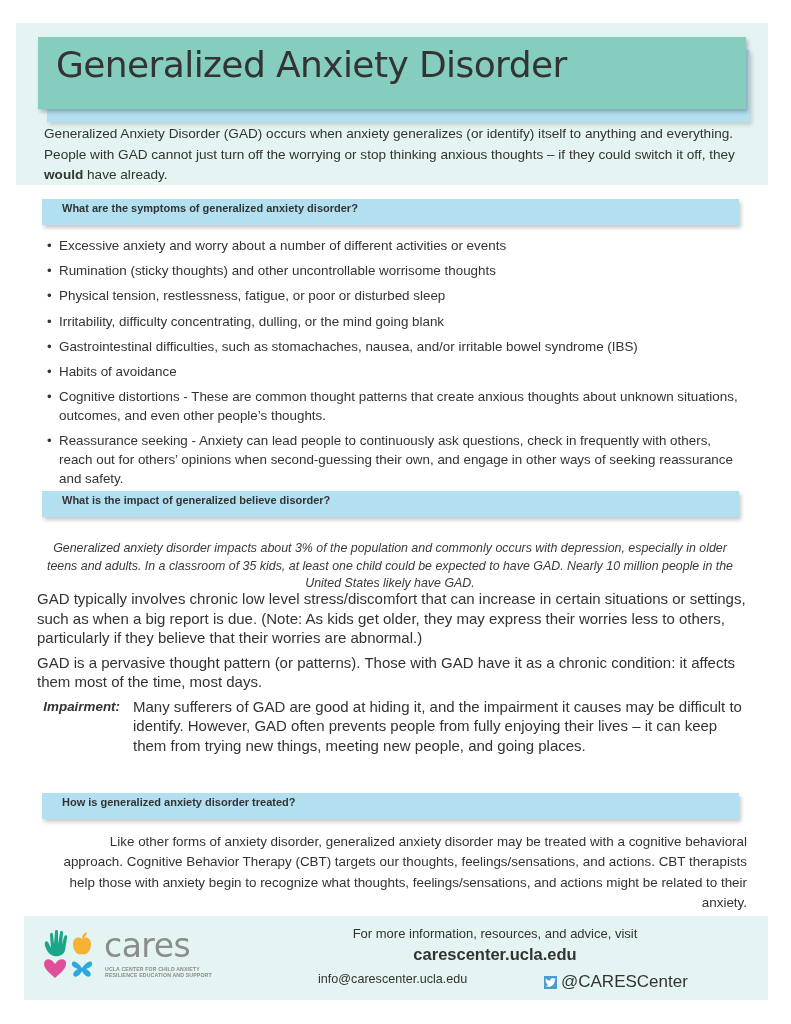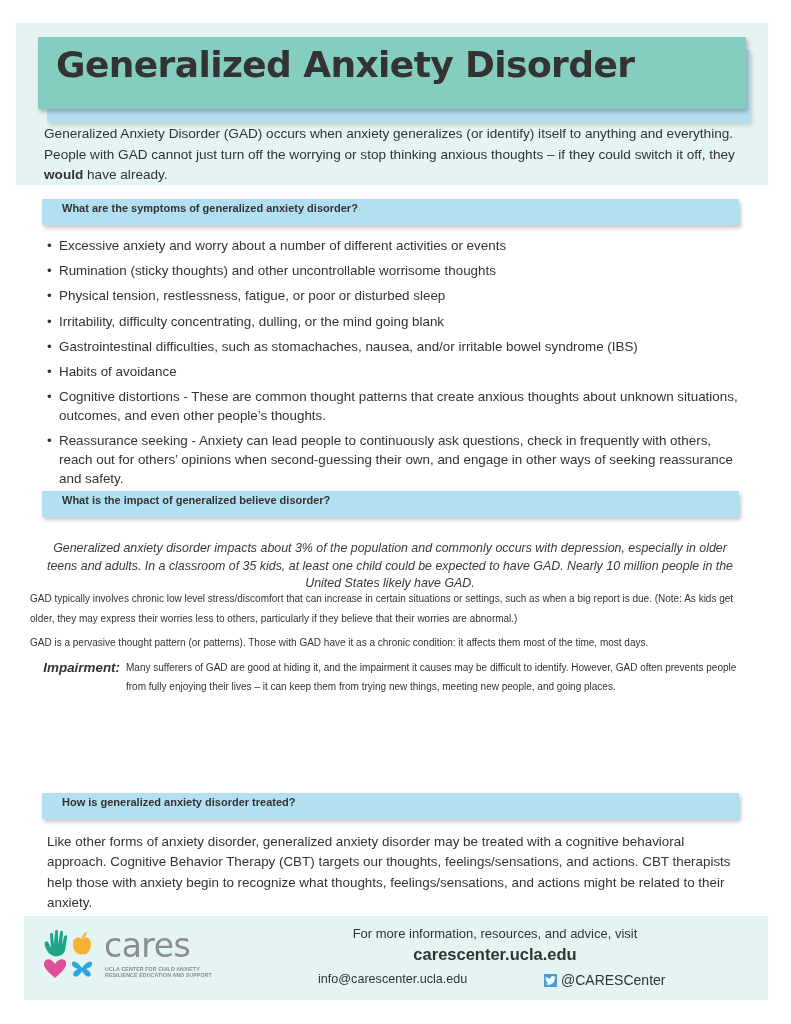--- a/index.html
+++ b/index.html
@@ -3,52 +3,52 @@
 <meta charset="utf-8">
 <style>
   * { box-sizing: border-box; margin: 0; padding: 0; }
   html, body { width: 791px; height: 1024px; background: #ffffff; overflow: hidden; }
   body { font-family: "Liberation Sans", "DejaVu Sans", sans-serif; color: #2f2f2f; position: relative; }
 
   
   .intro-block { position: absolute; left: 16px; top: 23px; width: 752px; height: 162px; background: #e3f4f2; }
   .title-shadow { position: absolute; left: 47px; top: 50px; width: 703px; height: 72px; background: #b3dff0; box-shadow: 2px 3px 4px rgba(0,0,0,0.15); }
   .title-banner { position: absolute; left: 38px; top: 37px; width: 708px; height: 72px; background: #85cdbf; box-shadow: 2px 3px 4px rgba(0,0,0,0.25); }
-  .title-text { position: absolute; left: 56px; top: 44px; font-family: "DejaVu Sans", sans-serif; font-weight: bold; font-size: 36px; color: #333333; letter-spacing: -0.6px; white-space: nowrap; }
+  .title-text { position: absolute; left: 56px; top: 44px; font-family: "DejaVu Sans", sans-serif; font-weight: normal; font-size: 36px; color: #333333; letter-spacing: -0.6px; white-space: nowrap; }
   .intro-text { position: absolute; left: 44px; top: 124px; width: 705px; font-size: 13.6px; line-height: 20.5px; color: #333333; }
   .intro-text b { font-weight: bold; }
 
   
   .section-header { position: absolute; left: 42px; width: 697px; height: 26px; background: #b3e0f0; box-shadow: 2px 3px 4px rgba(0,0,0,0.22); }
   .section-header span { position: absolute; left: 20px; top: 3px; font-weight: bold; font-size: 11px; color: #333333; white-space: nowrap; }
 
   
   .symptoms { position: absolute; left: 47px; top: 236px; width: 700px; list-style: none; }
   .symptoms li { position: relative; padding-left: 12px; font-size: 13.4px; line-height: 19px; margin-bottom: 6.2px; color: #333333; }
   .symptoms li::before { content: "•"; position: absolute; left: 0; top: 0; }
 
   
   .impact-intro { position: absolute; left: 40px; top: 524px; width: 700px; text-align: center; font-style: italic; font-size: 12.4px; line-height: 17.5px; color: #3a3a3a; margin-top: 16px; }
   .impact-rows { position: absolute; left: 30px; top: 589px; width: 720px; }
   .impact-row { display: flex; margin-bottom: 5px; }
   .impact-label { width: 96px; flex: none; text-align: right; font-weight: bold; font-style: italic; font-size: 13.4px; line-height: 19.5px; color: #333333; padding-right: 6px; }
-  .impact-body { flex: 1; font-size: 10px; line-height: 19.5px; color: #333333; }
+  .impact-body { flex: 1; font-size: 15px; line-height: 19.5px; color: #333333; margin-left: 7px; }
 
   
-  .treat-text { position: absolute; left: 47px; top: 832px; width: 700px; font-size: 13.4px; line-height: 20.3px; color: #333333; }
+  .treat-text { position: absolute; left: 47px; top: 832px; width: 700px; font-size: 13.4px; line-height: 20.3px; color: #333333; text-align: right; }
 
   
   .footer { position: absolute; left: 24px; top: 916px; width: 744px; height: 84px; background: #e3f4f2; }
   .logo { position: absolute; left: 42px; top: 930px; width: 165px; height: 54px; }
   .logo-word { position: absolute; left: 104px; top: 926px; font-family: "DejaVu Sans", sans-serif; font-size: 33px; color: #8c8c8c; letter-spacing: -0.5px; font-weight: normal; }
   .logo-sub { position: absolute; left: 105px; top: 966px; font-size: 5.2px; line-height: 6.4px; font-weight: bold; color: #8a8a8a; letter-spacing: 0.15px; white-space: nowrap; }
   .footer-line1 { position: absolute; left: 310px; top: 926px; width: 370px; text-align: center; font-size: 13px; color: #333333; }
   .footer-url { position: absolute; left: 310px; top: 945px; width: 370px; text-align: center; font-weight: bold; font-size: 16.5px; color: #333333; }
   .footer-email { position: absolute; left: 318px; top: 972px; font-size: 12.6px; color: #333333; }
-  .footer-twitter { position: absolute; left: 544px; top: 972px; font-size: 14px; color: #333333; display: flex; align-items: center; }
+  .footer-twitter { position: absolute; left: 544px; top: 972px; font-size: 17px; color: #333333; display: flex; align-items: center; }
   .twitter-icon { width: 13px; height: 13px; background: #4a9ad4; margin-right: 4px; display: inline-flex; align-items: center; justify-content: center; }
 </style>
 </head>
 <body>
 
 <div class="intro-block"></div>
 <div class="title-shadow"></div>
 <div class="title-banner"></div>
 <h1 class="title-text">Generalized Anxiety Disorder</h1>
 <p class="intro-text"><span>Generalized Anxiety Disorder (GAD) occurs when anxiety generalizes (or identify) itself to anything and everything. People with GAD cannot just turn off the worrying or stop thinking anxious thoughts – if they could switch it off, they </span><b>would</b><span> have already.</span></p>

